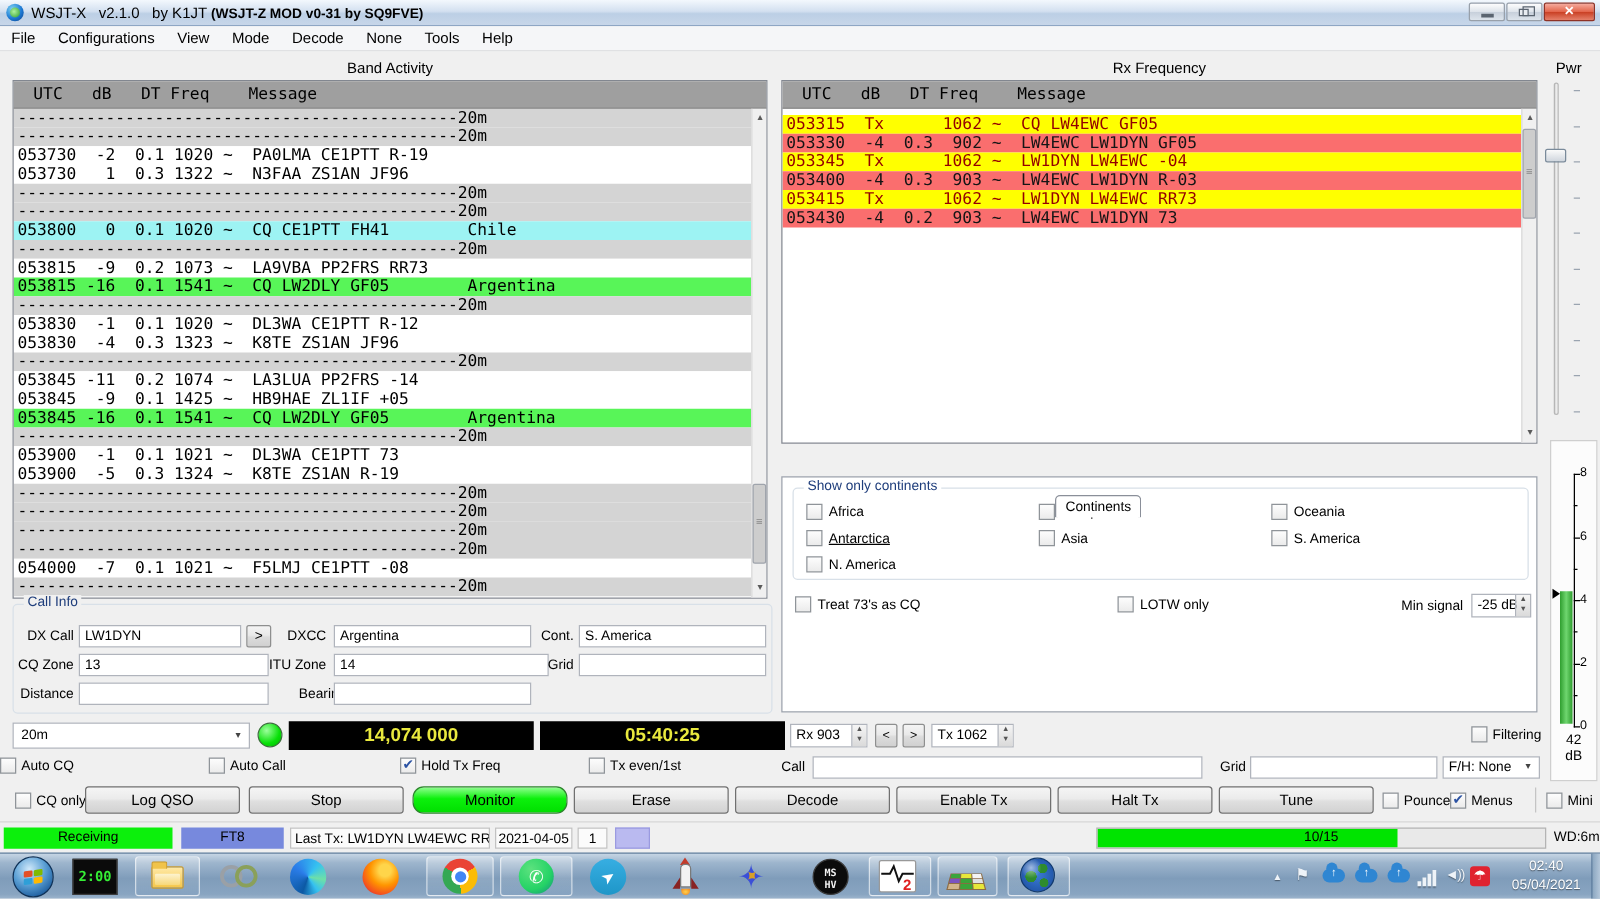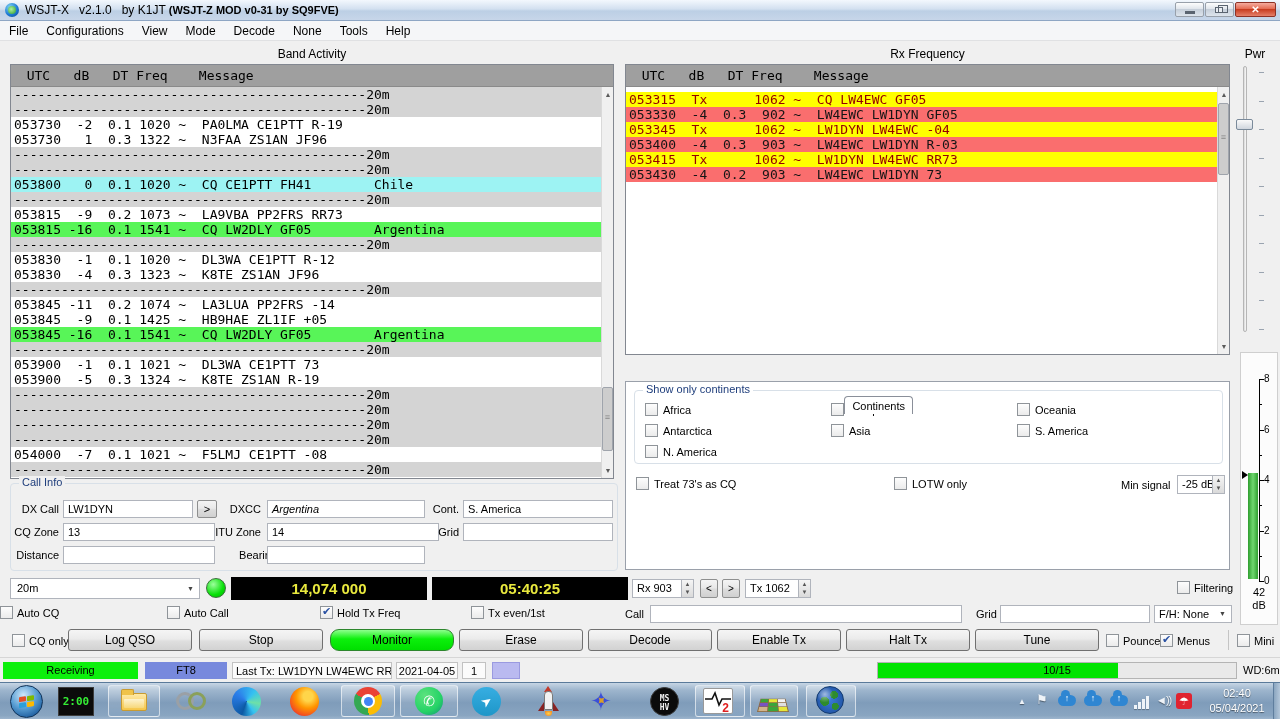--- a/index.html
+++ b/index.html
@@ -290,21 +290,21 @@
           <span>Africa</span>
         </label>
         <label class="cbitem" style="left: 196px; top: 12px;">
           <span class="cb"></span>
           <span>Europe</span>
         </label>
         <label class="cbitem" style="left: 382px; top: 12px;">
           <span class="cb"></span>
           <span>Oceania</span>
         </label>
-        <label class="cbitem" style="left: 10px; top: 33px;">
+        <label class="cbitem" style="left: 10px; top: 33px; text-decoration: underline;">
           <span class="cb"></span>
           <span>Antarctica</span>
         </label>
         <label class="cbitem" style="left: 196px; top: 33px;">
           <span class="cb"></span>
           <span>Asia</span>
         </label>
         <label class="cbitem" style="left: 382px; top: 33px;">
           <span class="cb"></span>
           <span>S. America</span>
@@ -331,21 +331,21 @@
         </span>
     </span>
   </div>
 
   <div id="callinfo">
     <span class="gb-title" style="background:#f0f0f0;">Call Info</span>
     <span class="ci-label" style="left:4px;top:19px;width:44px;">DX Call</span>
     <span class="ci-field" style="left:52px;top:16px;width:130px;">LW1DYN</span>
     <span class="ci-btn" style="left:186px;top:16px;">&gt;</span>
     <span class="ci-label" style="left:208px;top:19px;width:42px;">DXCC</span>
-    <span class="ci-field" style="left:256px;top:16px;width:158px;font-style:italic;">Argentina</span>
+    <span class="ci-field" style="left:256px;top:16px;width:158px;">Argentina</span>
     <span class="ci-label" style="left:418px;top:19px;width:30px;">Cont.</span>
     <span class="ci-field" style="left:452px;top:16px;width:150px;">S. America</span>
     <span class="ci-label" style="left:2px;top:42px;width:46px;">CQ Zone</span>
     <span class="ci-field" style="left:52px;top:39px;width:152px;">13</span>
     <span class="ci-label" style="left:204px;top:42px;width:46px;">ITU Zone</span>
     <span class="ci-field" style="left:256px;top:39px;width:172px;">14</span>
     <span class="ci-label" style="left:418px;top:42px;width:30px;">Grid</span>
     <span class="ci-field" style="left:452px;top:39px;width:150px;"></span>
     <span class="ci-label" style="left:2px;top:65px;width:46px;">Distance</span>
     <span class="ci-field" style="left:52px;top:62px;width:152px;"></span>

